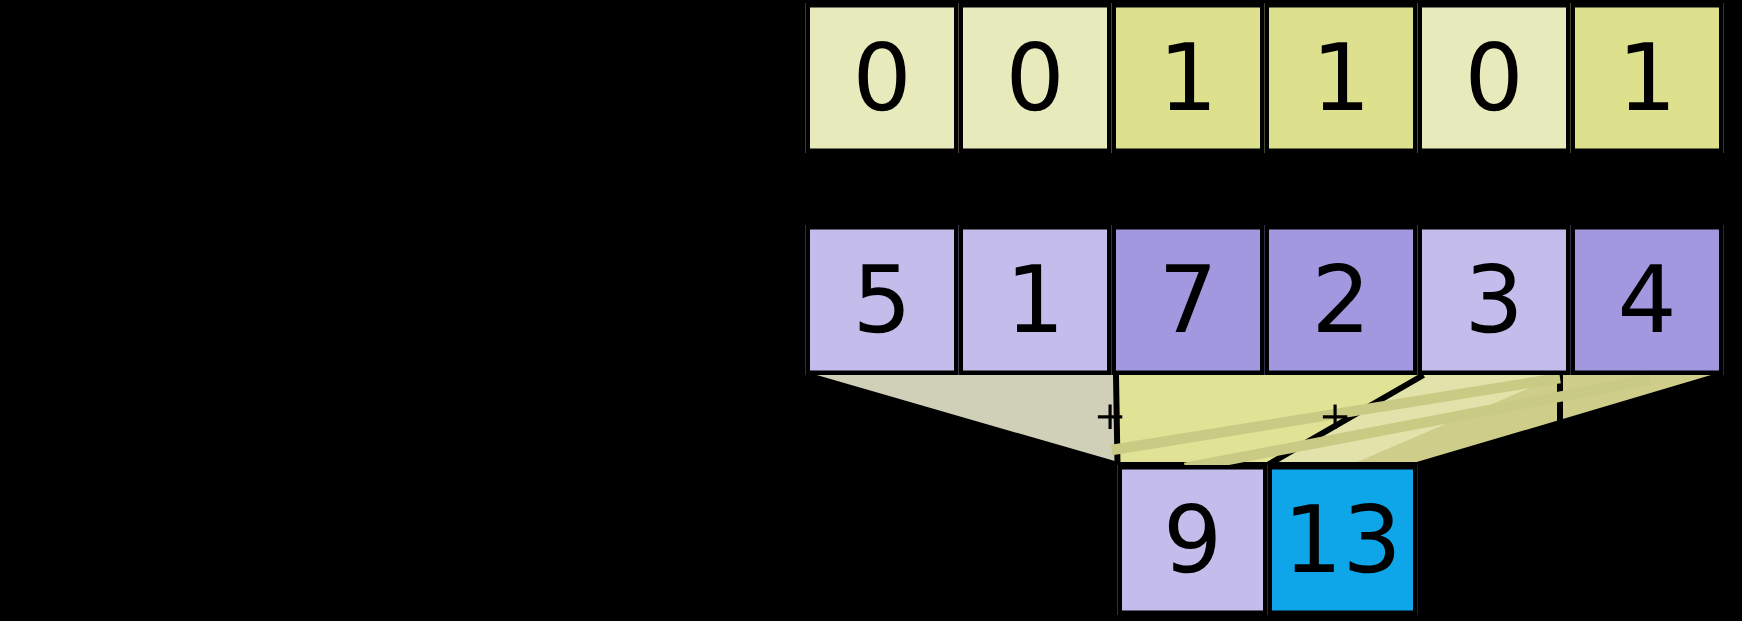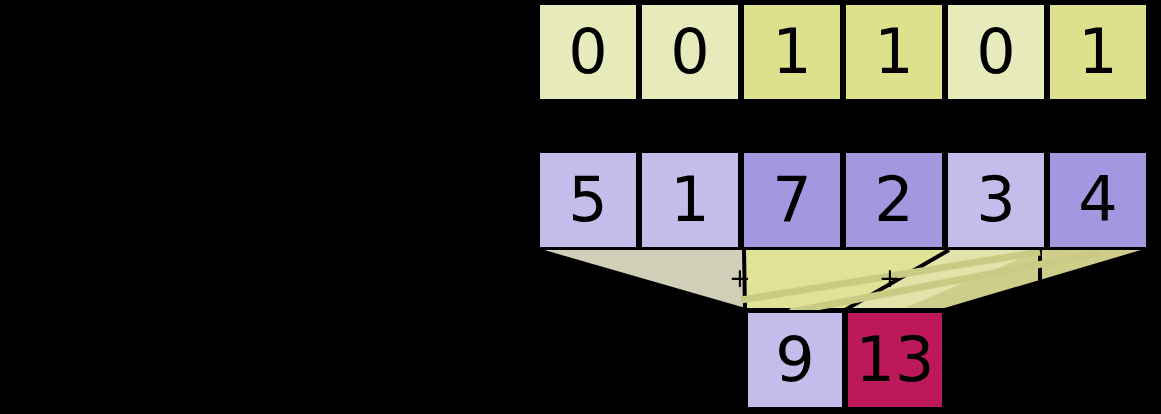--- a/index.html
+++ b/index.html
@@ -116,16 +116,16 @@
     <div class="cell" style="background:#a298e0">2</div>
     <div class="cell" style="background:#c4bcea">3</div>
     <div class="cell" style="background:#a298e0">4</div>
   </div>
 
   <div class="plus-label" id="plus-left">+</div>
   <div class="plus-label" id="plus-right">+</div>
 
   <div class="row" id="row-result">
     <div class="cell" style="background:#c4bcea">9</div>
-    <div class="cell" style="background:#be185d">13</div>
+    <div class="cell" style="background:#0ea5e9">13</div>
   </div>
 
 </div>
 
 </body></html>

